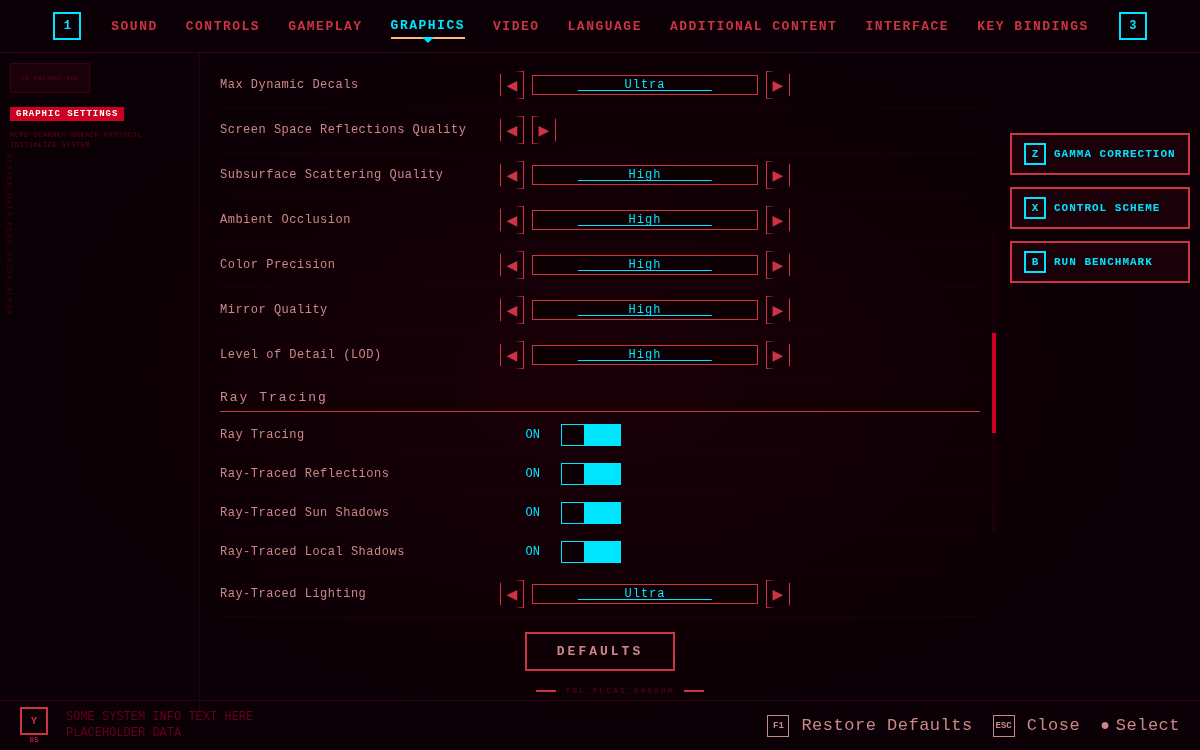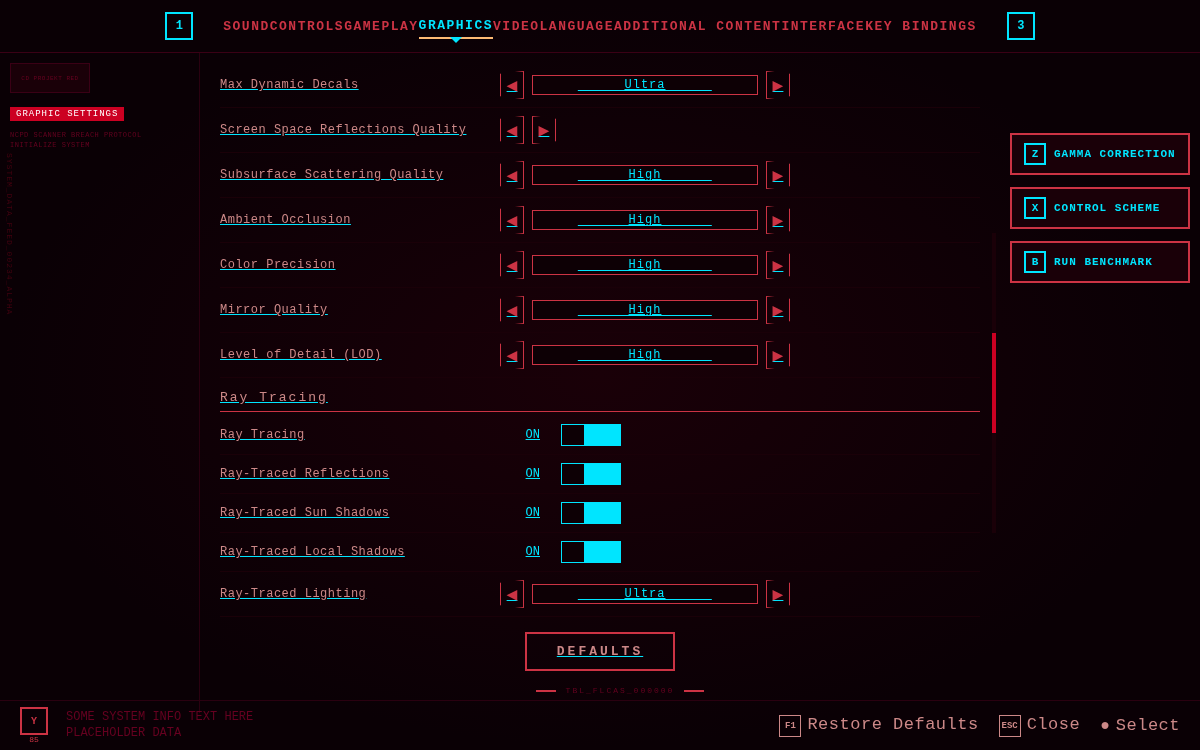--- a/index.html
+++ b/index.html
@@ -42,20 +42,21 @@
       align-items: center;
       justify-content: center;
       font-size: 12px;
       font-weight: bold;
       cursor: pointer;
       background: transparent;
     }
 
     .nav-items {
       display: flex;
+      gap: 28px;
       align-items: center;
       justify-content: flex-end;
     }
 
     .nav-item {
       font-size: 13px;
       font-weight: bold;
       letter-spacing: 1.5px;
       color: #cc3344;
       cursor: pointer;
@@ -111,38 +112,37 @@
       color: #cc3344;
       letter-spacing: 0.5px;
     }
 
     .sidebar-badge {
       background: #cc0022;
       color: #fff;
       font-size: 9px;
       padding: 2px 6px;
       letter-spacing: 1px;
-      font-weight: normal;
+      font-weight: bold;
       display: inline-block;
       margin-bottom: 10px;
     }
 
     .sidebar-text {
       font-size: 7px;
       color: #660020;
       line-height: 1.4;
       letter-spacing: 0.5px;
     }
 
     
     .center-content {
       flex: 1;
       padding: 10px 20px;
       overflow: hidden;
-      text-decoration: underline;
     }
 
     
     .settings-list {
       display: flex;
       flex-direction: column;
       gap: 0;
     }
 
     .setting-row {
@@ -344,21 +344,22 @@
     }
 
     .bottom-right {
       display: flex;
       align-items: center;
       gap: 20px;
     }
 
     .bottom-action {
       display: flex;
-      gap: 6px;
+      align-items: center;
+      gap: 12px;
       cursor: pointer;
     }
 
     .bottom-key {
       width: 22px;
       height: 22px;
       border: 1px solid #cc8888;
       color: #cc8888;
       display: flex;
       align-items: center;

